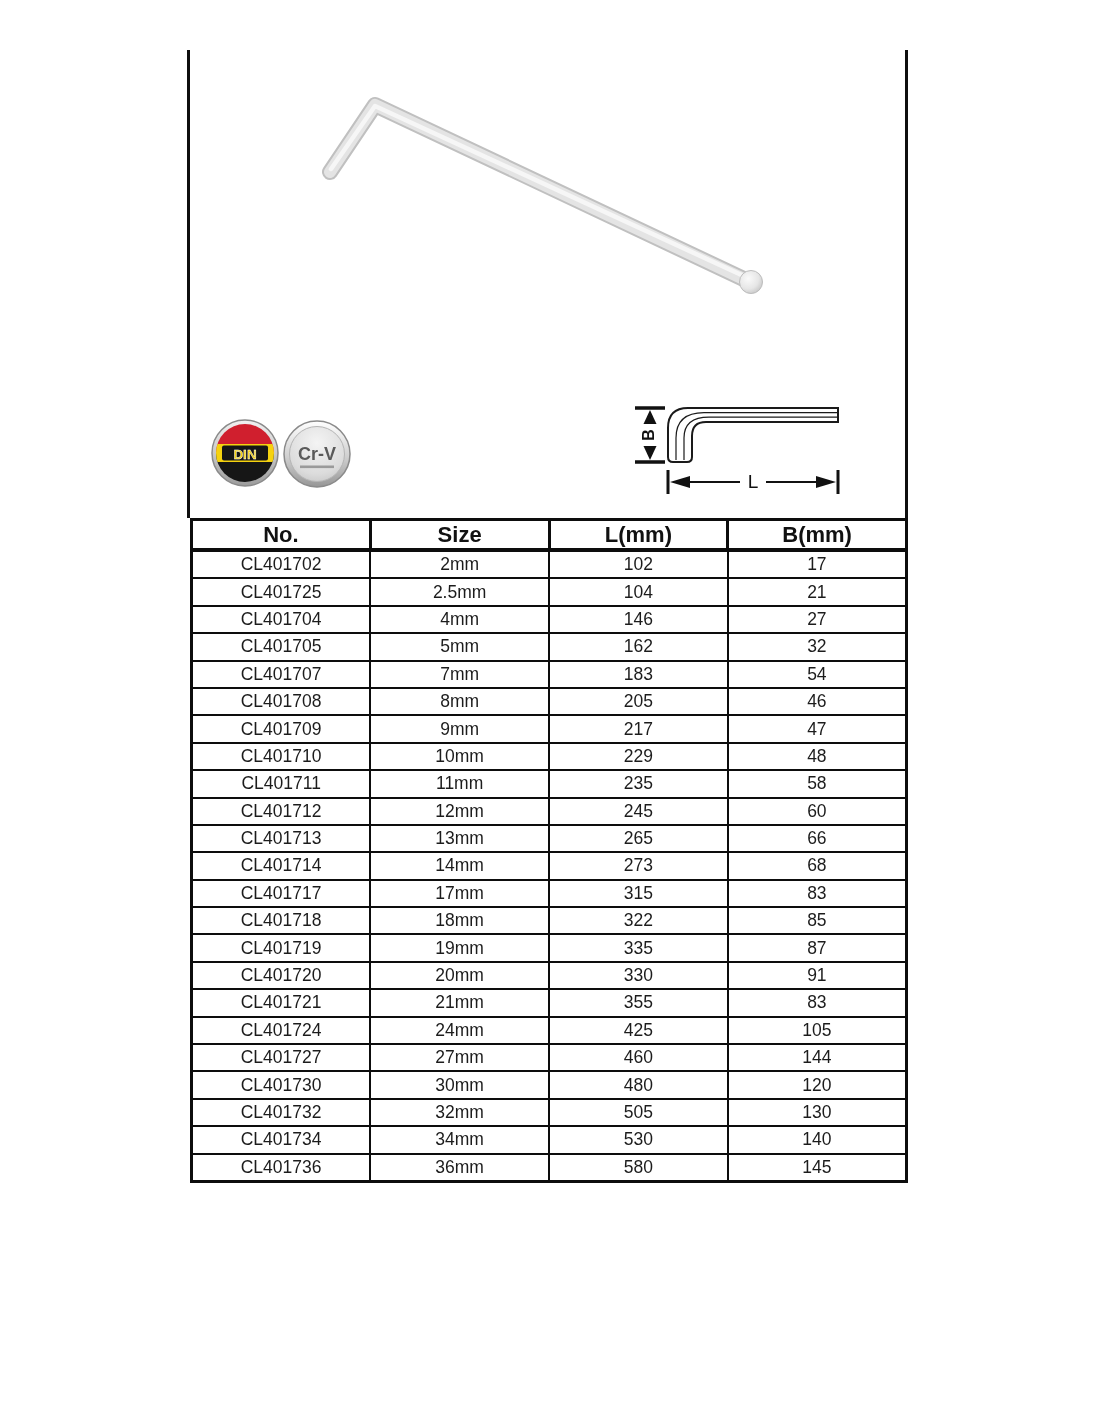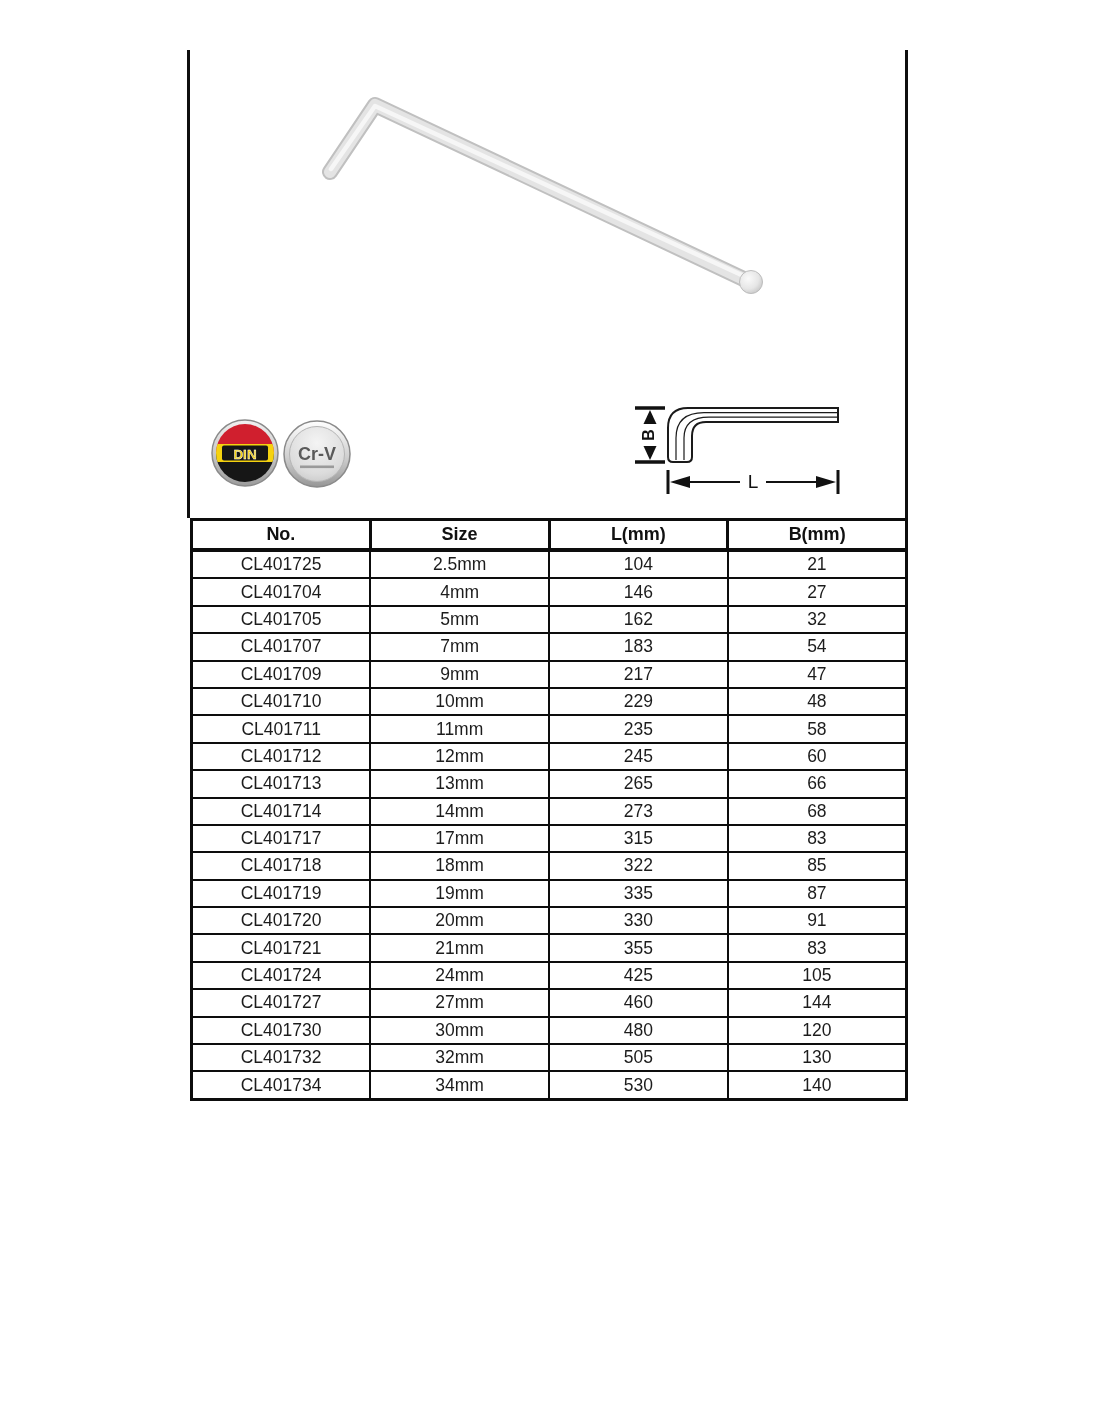--- a/index.html
+++ b/index.html
@@ -25,21 +25,21 @@
 
   
   .spec-table-wrap{position:absolute;left:190px;top:518px;width:718px;}
   table.spec{
     border-collapse:collapse;table-layout:fixed;width:100%;
     font-family:"Liberation Sans",sans-serif;
   }
   table.spec col{width:25%;}
   table.spec th{
     border:3px solid #0d0d0d;border-bottom:4px solid #0d0d0d;
-    height:27px;font-size:18px;font-weight:bold;color:#111;
+    height:27px;font-size:22px;font-weight:bold;color:#111;
     text-align:center;padding:0;background:#fff;
   }
   table.spec td{
     border:2px solid #0d0d0d;height:25.4px;font-size:17.5px;color:#1c1c1c;
     text-align:center;padding:0;background:#fff;white-space:nowrap;
   }
   table.spec{border:3px solid #0d0d0d;}
 </style>
 </head>
 <body>
@@ -141,20 +141,26 @@
     <thead>
       <tr>
         <th>No.</th>
         <th>Size</th>
         <th>L(mm)</th>
         <th>B(mm)</th>
       </tr>
     </thead>
     <tbody>
         <tr>
+          <td>CL401702</td>
+          <td>2mm</td>
+          <td>102</td>
+          <td>17</td>
+        </tr>
+        <tr>
           <td>CL401725</td>
           <td>2.5mm</td>
           <td>104</td>
           <td>21</td>
         </tr>
         <tr>
           <td>CL401704</td>
           <td>4mm</td>
           <td>146</td>
           <td>27</td>
@@ -165,20 +171,26 @@
           <td>162</td>
           <td>32</td>
         </tr>
         <tr>
           <td>CL401707</td>
           <td>7mm</td>
           <td>183</td>
           <td>54</td>
         </tr>
         <tr>
+          <td>CL401708</td>
+          <td>8mm</td>
+          <td>205</td>
+          <td>46</td>
+        </tr>
+        <tr>
           <td>CL401709</td>
           <td>9mm</td>
           <td>217</td>
           <td>47</td>
         </tr>
         <tr>
           <td>CL401710</td>
           <td>10mm</td>
           <td>229</td>
           <td>48</td>
@@ -260,15 +272,21 @@
           <td>32mm</td>
           <td>505</td>
           <td>130</td>
         </tr>
         <tr>
           <td>CL401734</td>
           <td>34mm</td>
           <td>530</td>
           <td>140</td>
         </tr>
+        <tr>
+          <td>CL401736</td>
+          <td>36mm</td>
+          <td>580</td>
+          <td>145</td>
+        </tr>
       </tbody>
   </table>
 </div>
 
 </body></html>

